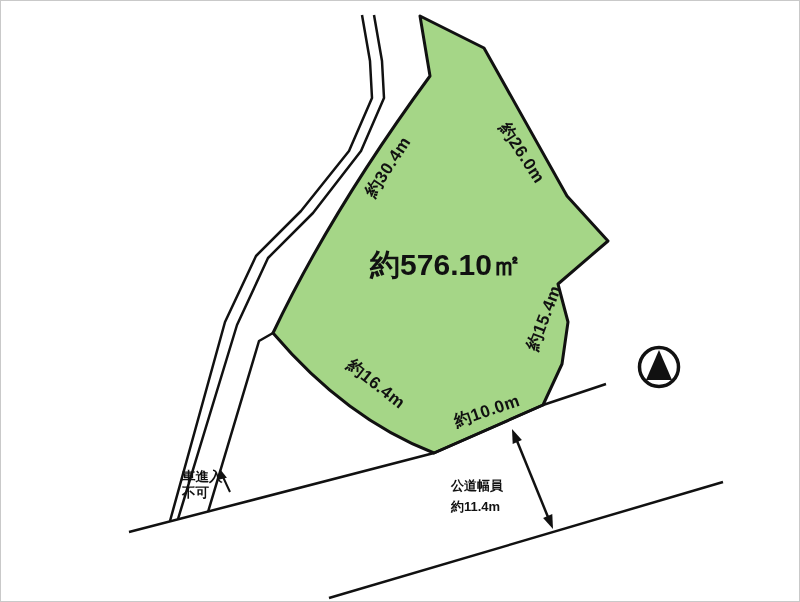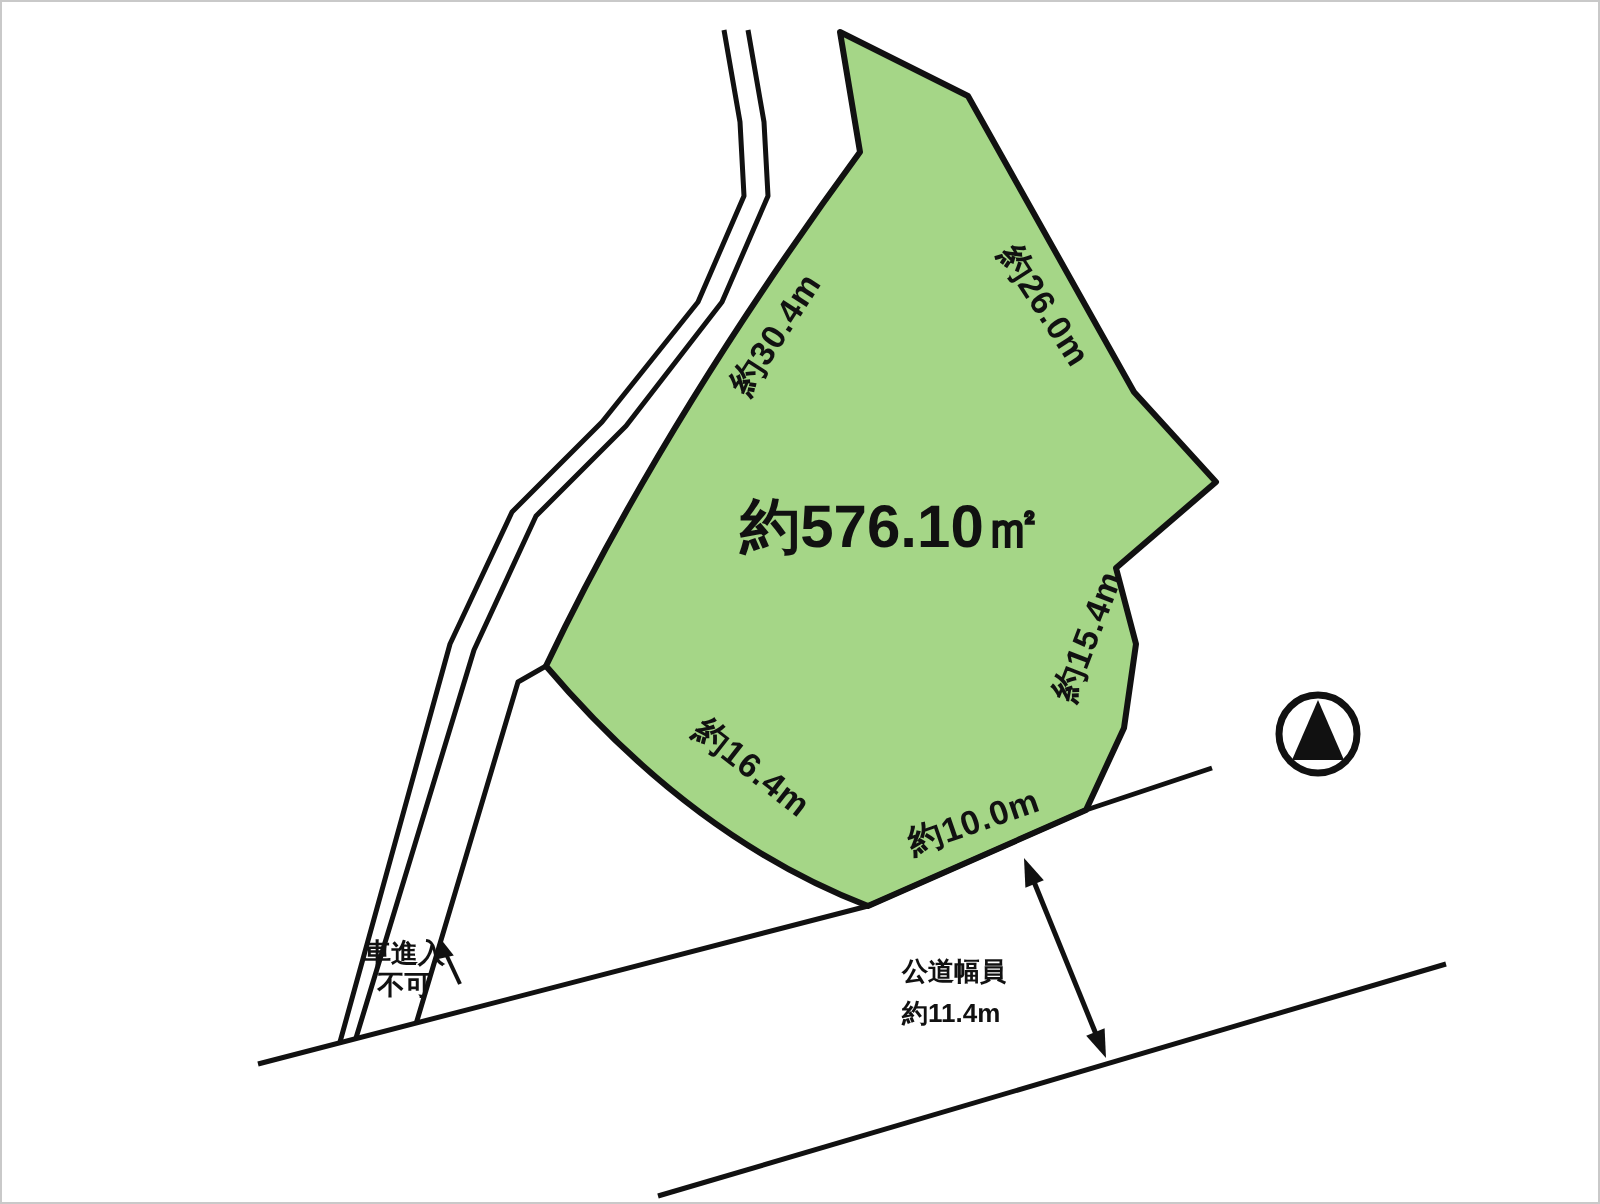--- a/index.html
+++ b/index.html
@@ -44,21 +44,20 @@
     color: #111111;
   }
   .no-entry-label {
     position: absolute;
     left: 181px; top: 468px;
     font-size: 13.5px;
     font-weight: bold;
     line-height: 16px;
     white-space: nowrap;
     color: #111111;
-    text-align: center;
   }
 </style>
 </head>
 <body>
 
 <div id="canvas">
 
   <svg id="plan-svg" width="800" height="602" viewBox="0 0 800 602">
 
     <path d="M419,15 L483,47 L566,195 L607,240 L557,283 L567,321 L561,363 L542,404 L433,452 Q345,418 272,332 Q330,210 429,75 Z" fill="#a5d687" stroke="#111111" stroke-width="3" stroke-linejoin="round"></path>

